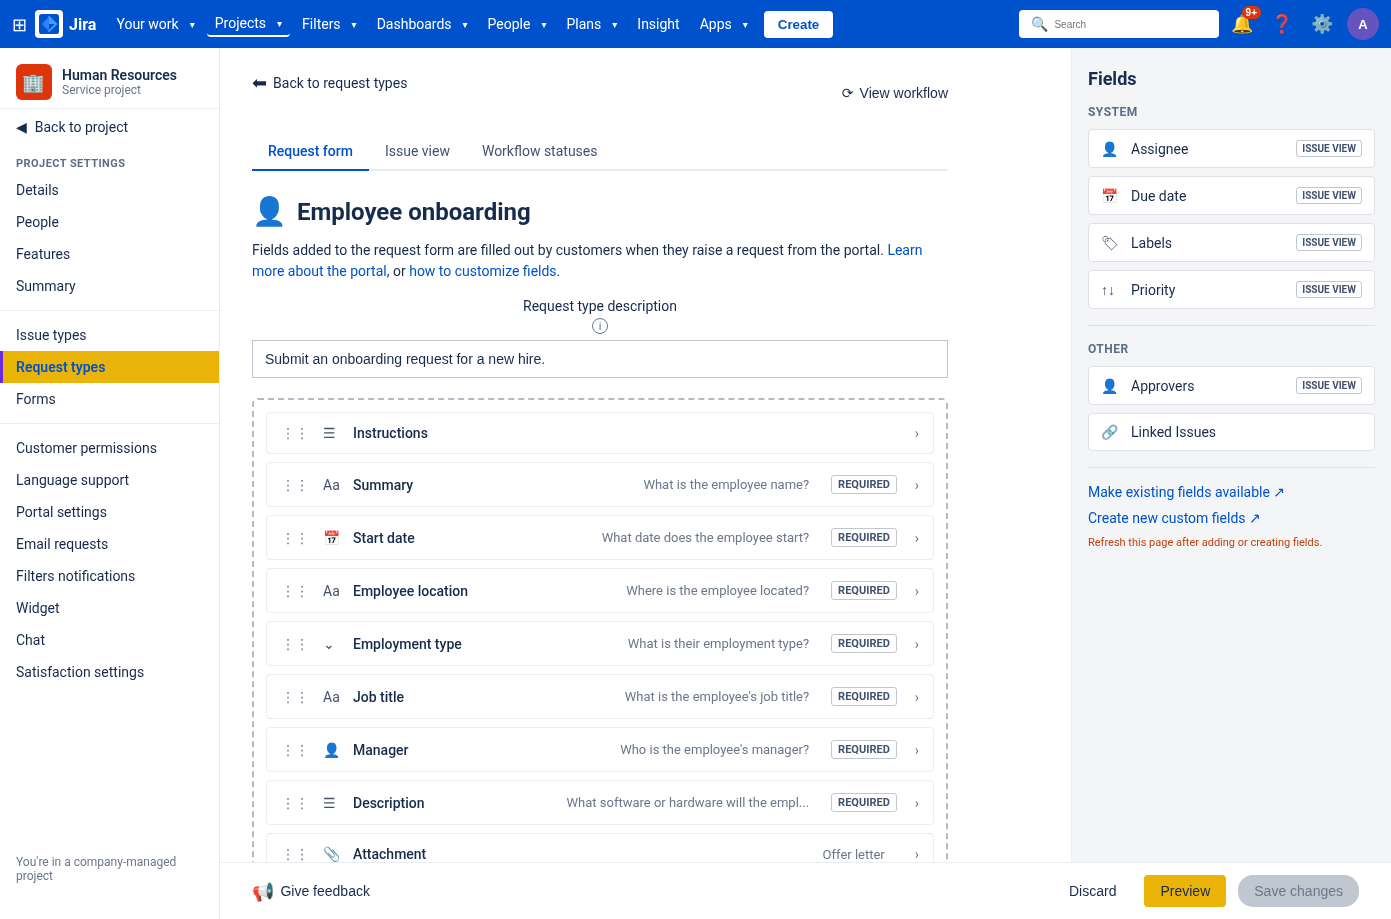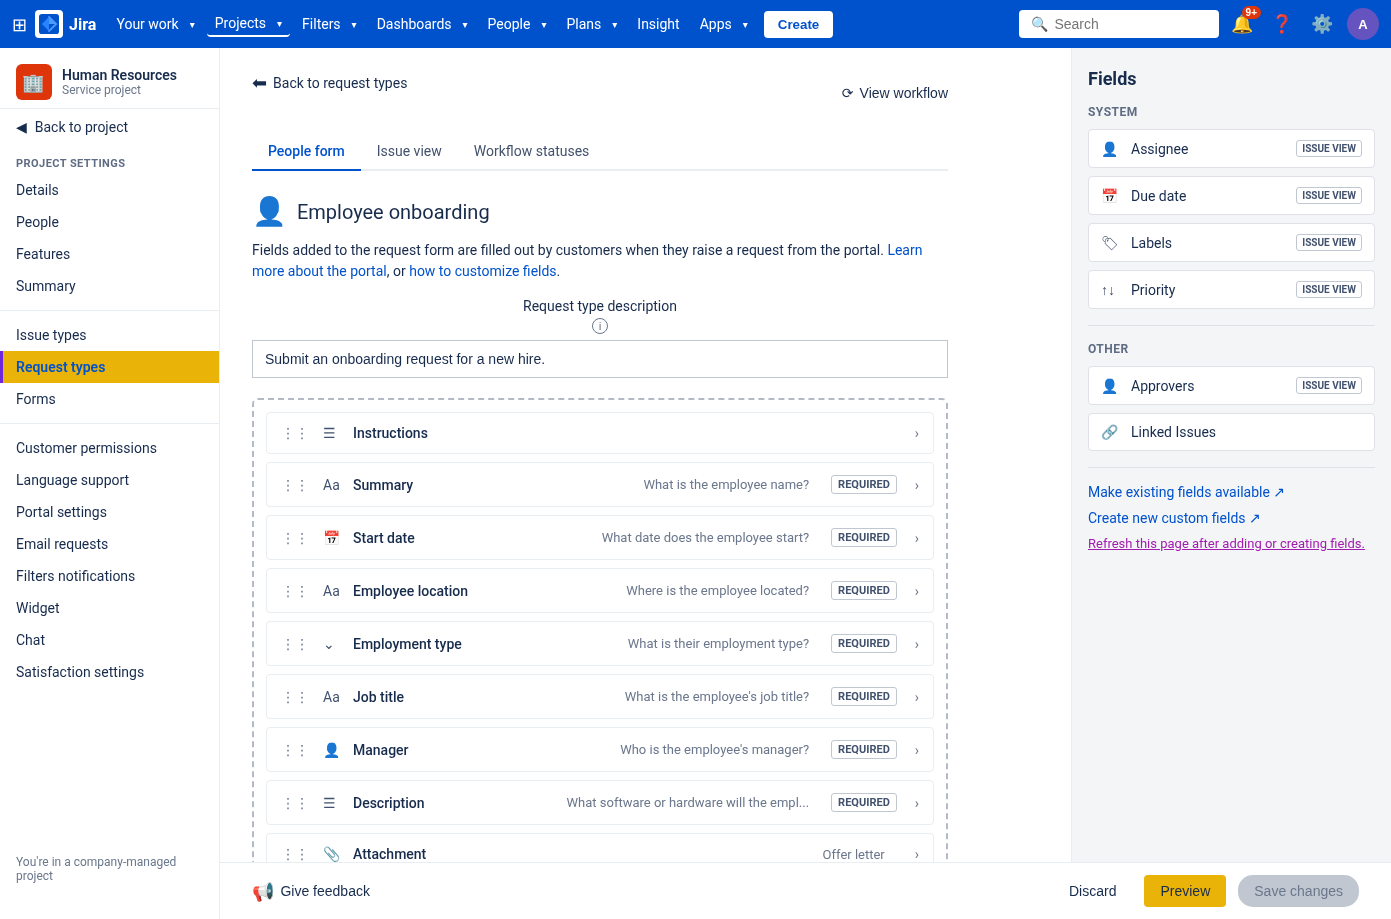--- a/index.html
+++ b/index.html
@@ -20,21 +20,21 @@
     .top-nav .nav-grid-icon { color: #fff; font-size: 18px; cursor: pointer; margin-right: 4px; }
     .top-nav .jira-logo { display: flex; align-items: center; gap: 6px; color: #fff; font-weight: 700; font-size: 16px; margin-right: 8px; }
     .top-nav .jira-logo .logo-icon { width: 28px; height: 28px; background: #fff; border-radius: 4px; display: flex; align-items: center; justify-content: center; }
     .top-nav .jira-logo .logo-icon svg { width: 20px; height: 20px; }
     .nav-item { color: #fff; padding: 4px 8px; border-radius: 4px; cursor: pointer; font-size: 14px; white-space: nowrap; display: flex; align-items: center; gap: 11px; }
     .nav-item.active { border-bottom: 2px solid #fff; }
     .nav-item .caret { font-size: 10px; }
     .nav-create-btn { background: #fff; color: #0052cc; border: none; border-radius: 4px; padding: 6px 14px; font-weight: 600; cursor: pointer; margin-left: 4px; }
     .nav-right { margin-left: auto; display: flex; align-items: center; gap: 8px; }
     .nav-search { background: #fff; border: none; border-radius: 4px; padding: 6px 12px; font-size: 14px; width: 200px; display: flex; align-items: center; gap: 6px; cursor: pointer; }
-    .nav-search input { border: none; outline: none; font-size: 14px; color: #172b4d; background: transparent; width: 100%; }
+    .nav-search input { border: none; outline: none; font-size: 10px; color: #172b4d; background: transparent; width: 100%; }
     .nav-icon-btn { color: #fff; background: none; border: none; cursor: pointer; font-size: 18px; display: flex; align-items: center; justify-content: center; width: 32px; height: 32px; border-radius: 50%; position: relative; }
     .notification-badge { position: absolute; top: -2px; right: -2px; background: #de350b; color: #fff; font-size: 10px; font-weight: 700; border-radius: 8px; padding: 1px 4px; }
     .avatar-btn { width: 32px; height: 32px; border-radius: 50%; background: #6554c0; color: #fff; display: flex; align-items: center; justify-content: center; font-weight: 700; font-size: 13px; cursor: pointer; border: none; }
 
     
     .layout { display: flex; margin-top: 48px; height: calc(100vh - 48px); }
 
     
     .sidebar { width: 220px; min-width: 220px; background: #fff; border-right: 1px solid #e8edf2; display: flex; flex-direction: column; overflow-y: auto; padding-bottom: 24px; }
     .sidebar-header { padding: 16px 16px 8px; display: flex; align-items: center; gap: 10px; border-bottom: 1px solid #e8edf2; }
@@ -56,21 +56,21 @@
     .back-link { display: flex; align-items: center; gap: 6px; color: #172b4d; cursor: pointer; font-size: 14px; margin-bottom: 20px; }
 
     
     .tabs { display: flex; gap: 0; border-bottom: 2px solid #e8edf2; margin-bottom: 24px; }
     .tab { padding: 10px 16px; cursor: pointer; font-size: 14px; color: #42526e; border-bottom: 2px solid transparent; margin-bottom: -2px; }
     .tab.active { color: #0052cc; border-bottom-color: #0052cc; font-weight: 500; }
 
     
     .page-title-area { display: flex; align-items: center; gap: 10px; margin-bottom: 12px; }
     .page-title-icon { font-size: 28px; }
-    .page-title { font-size: 20px; font-weight: 400; color: #172b4d; }
+    .page-title { font-size: 24px; font-weight: 700; color: #172b4d; }
 
     
     .description-text { font-size: 14px; color: #172b4d; margin-bottom: 16px; line-height: 1.5; }
     .description-text a { color: #0052cc; text-decoration: none; }
 
     
     .rtype-label { font-size: 14px; color: #172b4d; margin-bottom: 6px; display: flex; align-items: center; gap: 4px; flex-direction: column; }
     .rtype-label .info-icon { width: 16px; height: 16px; border: 1.5px solid #6b778c; border-radius: 50%; display: inline-flex; align-items: center; justify-content: center; font-size: 11px; color: #6b778c; cursor: pointer; }
     .rtype-input { width: 100%; border: 1.5px solid #c1c7d0; border-radius: 0; padding: 10px 12px; font-size: 14px; color: #172b4d; outline: none; margin-bottom: 20px; }
 
@@ -89,21 +89,21 @@
     .right-panel-title { font-size: 18px; font-weight: 700; color: #172b4d; margin-bottom: 16px; }
     .rp-section-title { font-size: 12px; font-weight: 700; color: #5e6c84; margin-bottom: 10px; text-transform: uppercase; letter-spacing: 0.04em; }
     .rp-field-item { display: flex; align-items: center; background: #fff; border: 1px solid #dfe1e6; border-radius: 4px; padding: 10px 12px; margin-bottom: 8px; gap: 10px; }
     .rp-field-icon { color: #42526e; font-size: 14px; width: 20px; }
     .rp-field-name { font-size: 14px; color: #172b4d; flex: 1; }
     .rp-field-badge { font-size: 10px; font-weight: 700; color: #42526e; border: 1px solid #c1c7d0; border-radius: 3px; padding: 2px 5px; }
     .rp-divider { height: 1px; background: #dfe1e6; margin: 16px 0; }
     .rp-section { }
     .rp-links { margin-top: 16px; }
     .rp-link { color: #0052cc; font-size: 14px; cursor: pointer; display: flex; align-items: center; gap: 4px; margin-bottom: 10px; }
-    .rp-note { font-size: 13px; color: #a21caf; margin-top: 10px; text-decoration: underline; }
+    .rp-note { font-size: 11px; color: #c2410c; margin-top: 10px; }
 
     
     .bottom-bar { position: fixed; bottom: 0; left: 220px; right: 0; background: #fff; border-top: 1px solid #e8edf2; padding: 12px 32px; display: flex; align-items: center; gap: 12px; z-index: 50; }
     .bottom-bar-left { display: flex; align-items: center; gap: 6px; }
     .feedback-icon { font-size: 18px; }
     .feedback-btn { color: #172b4d; background: none; border: none; cursor: pointer; font-size: 14px; font-weight: 500; }
     .bottom-bar-right { margin-left: auto; display: flex; align-items: center; gap: 12px; }
     .btn-discard { background: none; border: none; color: #172b4d; font-size: 14px; cursor: pointer; padding: 8px 16px; border-radius: 4px; }
     .btn-preview { background: #eab308; border: none; color: #172b4d; font-size: 14px; cursor: pointer; padding: 8px 16px; border-radius: 4px; font-weight: 500; }
     .btn-save { background: #0052cc; border: none; color: #fff; font-size: 14px; cursor: pointer; padding: 8px 16px; border-radius: 15px; font-weight: 500; }
@@ -219,21 +219,21 @@
           <span>Back to request types</span>
         </div>
         <button class="view-workflow-btn">
           <span>⟳</span>
           <span>View workflow</span>
         </button>
       </div>
 
       
       <div class="tabs">
-        <div class="tab active">People form</div>
+        <div class="tab active">Request form</div>
         <div class="tab">Issue view</div>
         <div class="tab">Workflow statuses</div>
       </div>
 
       
       <div class="page-title-area">
         <span class="page-title-icon">👤</span>
         <h1 class="page-title">Employee onboarding</h1>
       </div>
 

